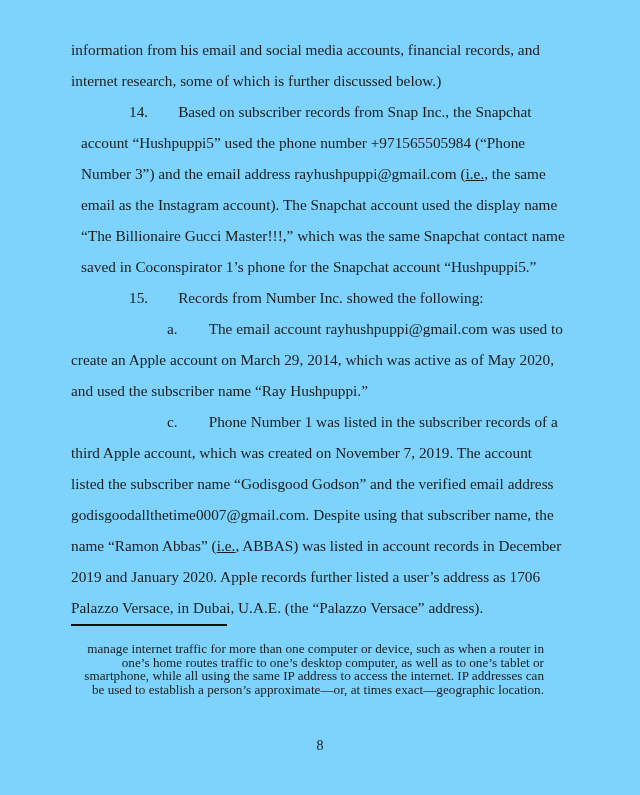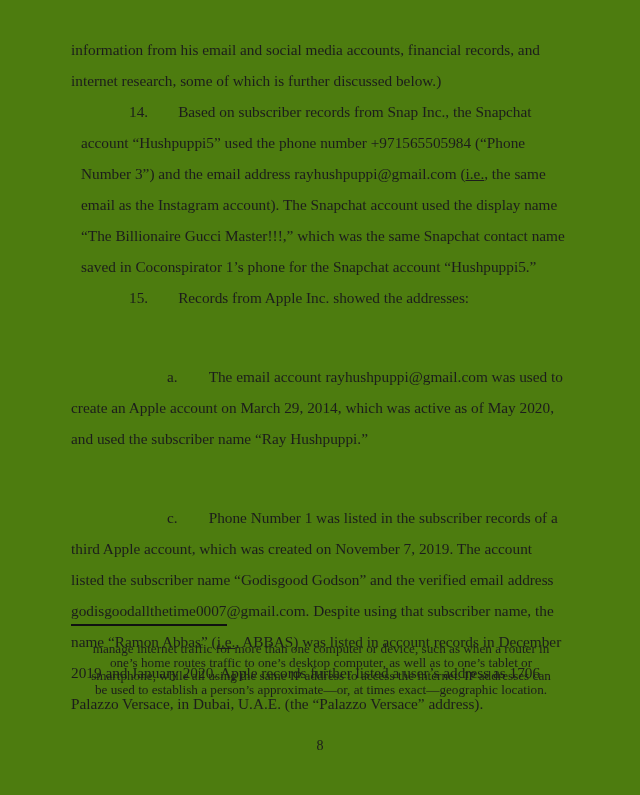--- a/index.html
+++ b/index.html
@@ -11,21 +11,21 @@
     width: 640px;
     height: 795px;
     position: relative;
     font-family: "Liberation Serif", "DejaVu Serif", serif;
     color: #1a1a1a;
     overflow: hidden;
   }
   .page {
     position: absolute;
     inset: 0;
-    background: #4d7c0f;
+    background: #7dd3fc;
   }
   .body-text {
     position: absolute;
     left: 71px;
     top: 34px;
     width: 496px;
   }
   .para {
     font-size: 15.3px;
     line-height: 31px;
@@ -35,21 +35,20 @@
   }
   .para.cont {
     text-indent: 0;
   }
   .para.num {
     text-indent: 48px;
     margin-left: 10px;
   }
   .para.sub {
     text-indent: 96px;
-    margin-top: 48px;
   }
   .tab-gap {
     display: inline-block;
     width: 30px;
   }
   .tab-gap-sub {
     display: inline-block;
     width: 31px;
   }
   u.ital-abbr {
@@ -64,23 +63,23 @@
   }
   .footnote-rule {
     width: 156px;
     height: 0;
     border-top: 2.2px solid #111111;
     margin: 0 0 16px 0;
   }
   .footnote-text {
     font-size: 13.2px;
     line-height: 13.6px;
-    margin: 15px;
+    margin: 3px;
     color: #1c1c1c;
-    text-align: center;
+    text-align: right;
     width: 470px;
   }
   .page-number {
     position: absolute;
     top: 738px;
     left: 0;
     width: 640px;
     text-align: center;
     font-size: 14px;
     color: #1c1c1c;
@@ -90,21 +89,21 @@
 <body>
 
 <div class="page">
 
   <div class="body-text">
 
     <p class="para cont"><span>information from his email and social media accounts, financial records, and internet research, some of which is further discussed below.)</span></p>
 
     <p class="para num"><span>14.</span><span class="tab-gap"></span><span>Based on subscriber records from Snap Inc., the Snapchat account “Hushpuppi5” used the phone number +971565505984 (“Phone Number 3”) and the email address rayhushpuppi@gmail.com (</span><u class="ital-abbr">i.e.</u><span>, the same email as the Instagram account).  The Snapchat account used the display name “The Billionaire Gucci Master!!!,” which was the same Snapchat contact name saved in Coconspirator 1’s phone for the Snapchat account “Hushpuppi5.”</span></p>
 
-    <p class="para num"><span>15.</span><span class="tab-gap"></span><span>Records from Apple Inc. showed the addresses:</span></p>
+    <p class="para num"><span>15.</span><span class="tab-gap"></span><span>Records from Number Inc. showed the following:</span></p>
 
     <p class="para sub"><span>a.</span><span class="tab-gap-sub"></span><span>The email account rayhushpuppi@gmail.com was used to create an Apple account on March 29, 2014, which was active as of May 2020, and used the subscriber name “Ray Hushpuppi.”</span></p>
 
 
     <p class="para sub"><span>c.</span><span class="tab-gap-sub"></span><span>Phone Number 1 was listed in the subscriber records of a third Apple account, which was created on November 7, 2019.  The account listed the subscriber name “Godisgood Godson” and the verified email address godisgoodallthetime0007@gmail.com.  Despite using that subscriber name, the name “Ramon Abbas” (</span><u class="ital-abbr">i.e.</u><span>, ABBAS) was listed in account records in December 2019 and January 2020.  Apple records further listed a user’s address as 1706 Palazzo Versace, in Dubai, U.A.E. (the “Palazzo Versace” address).</span></p>
 
   </div>
 
   <div class="footnote-zone">
     <div class="footnote-rule"></div>

